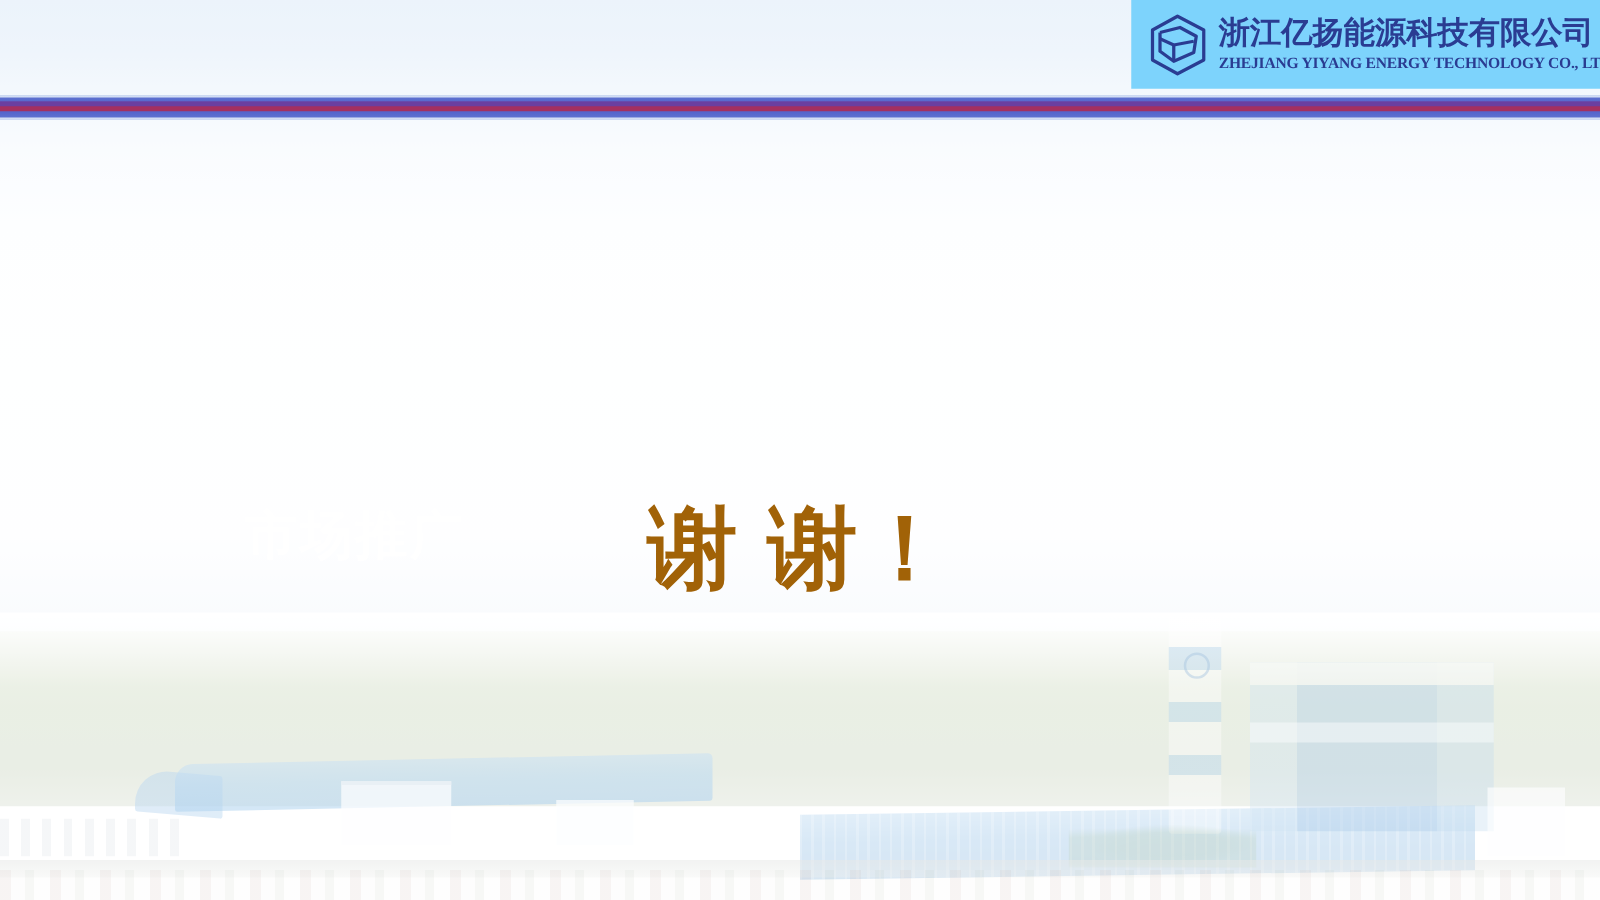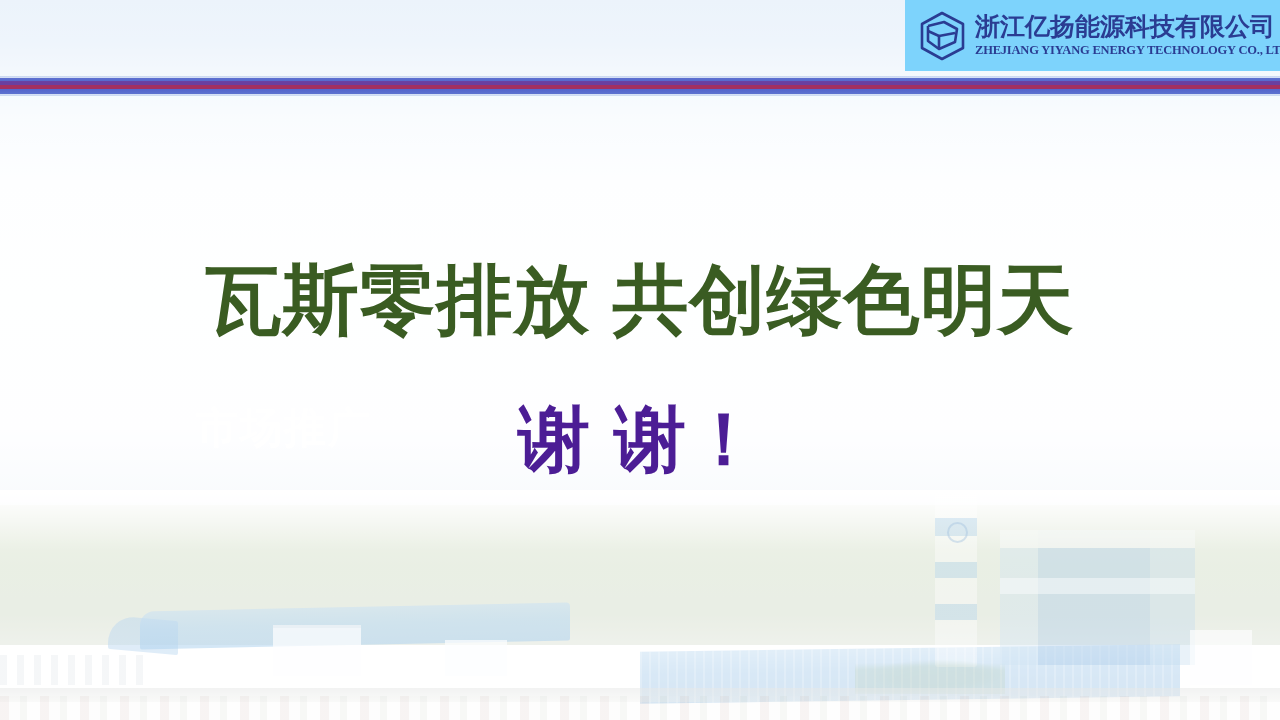--- a/index.html
+++ b/index.html
@@ -267,21 +267,21 @@
     letter-spacing: 1px;
     line-height: 1.1;
     white-space: nowrap;
   }
   .thanks {
     position: absolute;
     left: 0; top: 400px; width: 1280px;
     text-align: center;
     font-size: 72px;
     font-weight: bold;
-    color: #4c1d95;
+    color: #a16207;
     letter-spacing: 2px;
     line-height: 1.1;
     white-space: nowrap;
   }
 </style>
 </head>
 <body>
 
 <div id="slide">
 
@@ -333,17 +333,16 @@
       </svg>
     </div>
     <div class="logo-text">
       <div class="logo-cn">浙江亿扬能源科技有限公司</div>
       <div class="logo-en">ZHEJIANG YIYANG ENERGY TECHNOLOGY CO., LTD.</div>
     </div>
   </div>
 
   <div class="ghost-text">市场推广</div>
 
-  <div class="headline">瓦斯零排放  共创绿色明天</div>
 
   <div class="thanks">谢  谢！</div>
 
 </div>
 
 </body></html>

